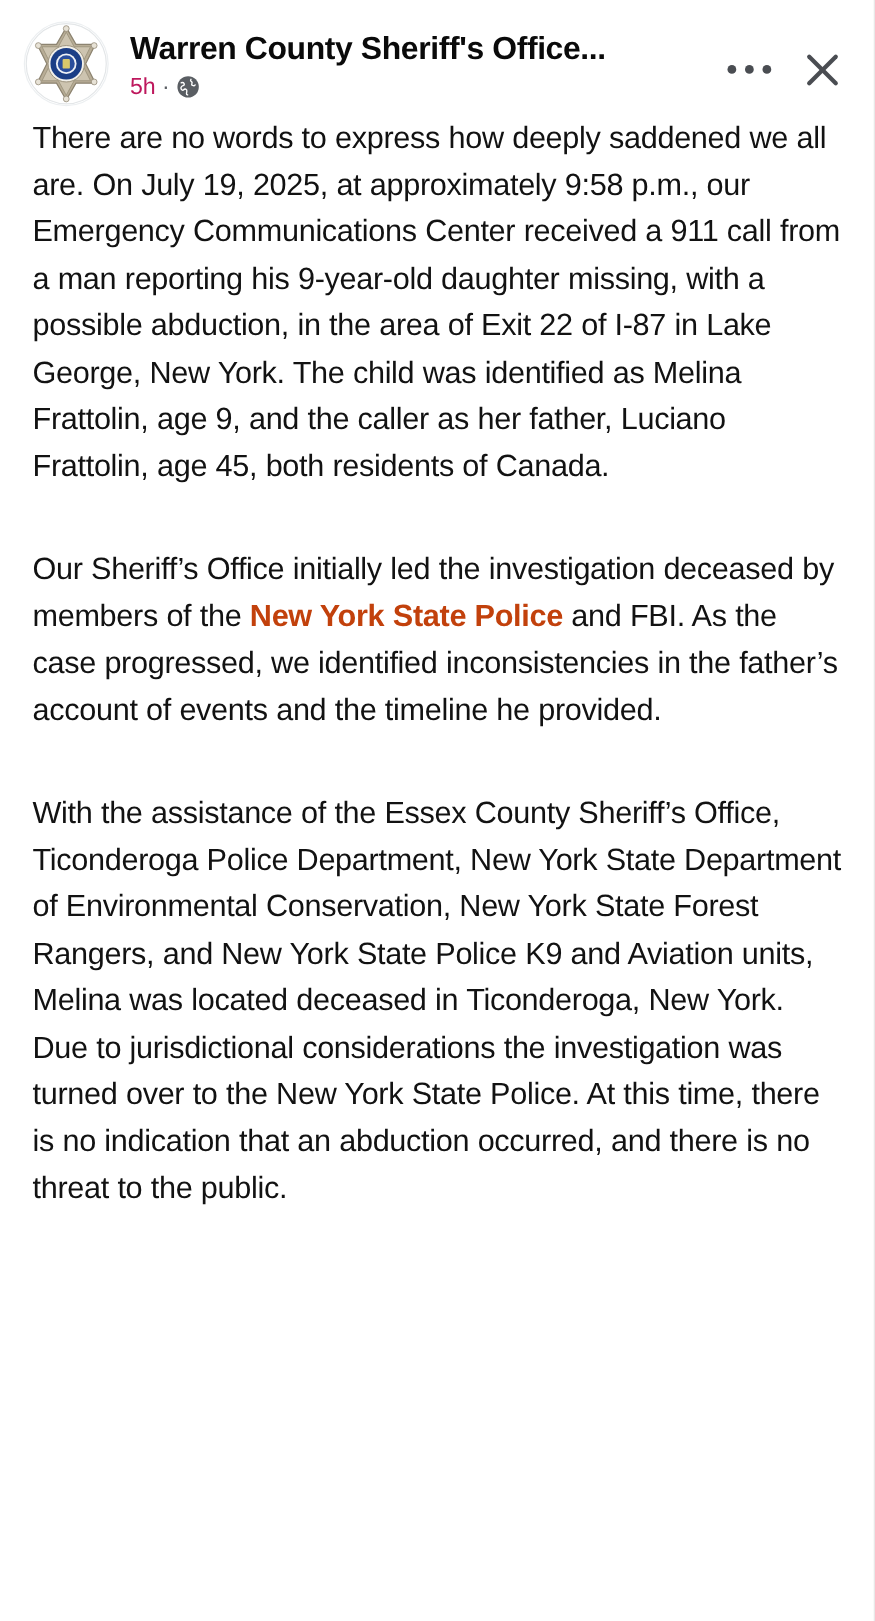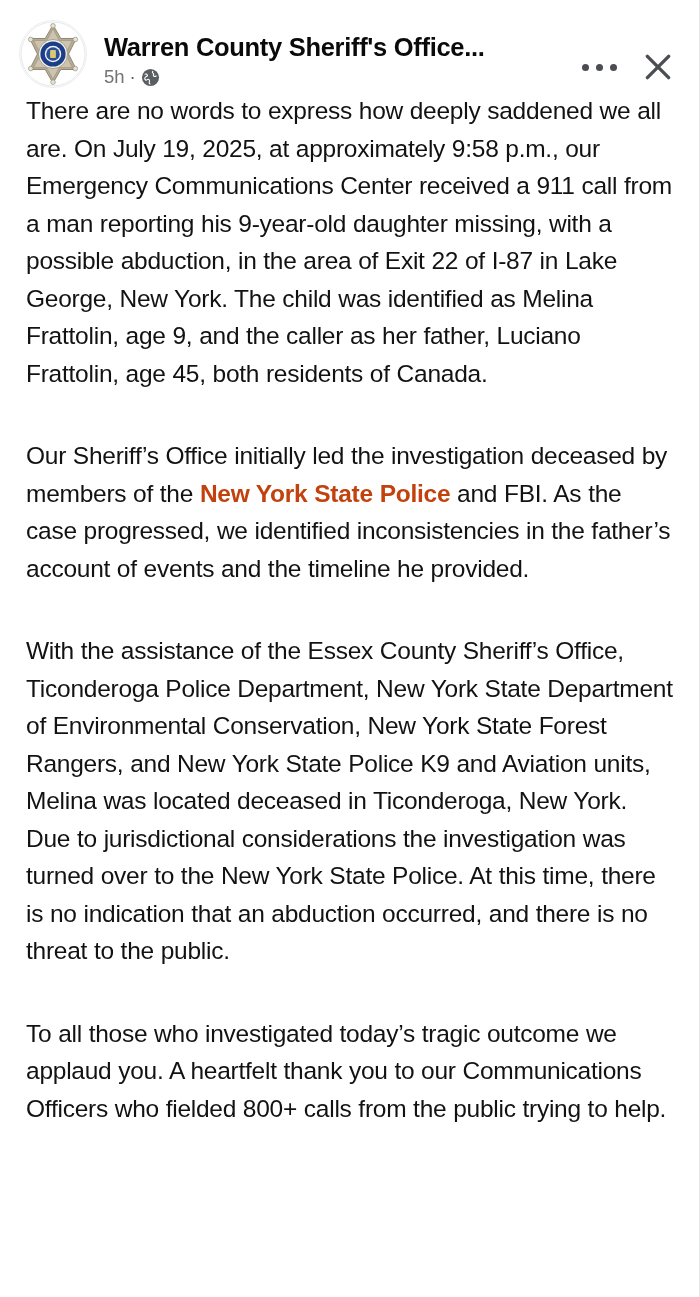--- a/index.html
+++ b/index.html
@@ -19,21 +19,21 @@
     height: 1297px;
     background: #ffffff;
     position: relative;
     box-sizing: border-box;
     border-right: 1px solid #e8e8e8;
   }
 
   
   .post-header {
     display: flex;
-    align-items: flex-end;
+    align-items: center;
     padding: 14px 16px 0 19px;
     height: 88px;
     box-sizing: border-box;
   }
   .avatar-wrap {
     width: 68px;
     height: 68px;
     flex: 0 0 68px;
     border-radius: 50%;
     background: #ffffff;
@@ -63,21 +63,21 @@
     margin: 0;
   }
   .meta-row {
     display: flex;
     align-items: center;
     margin-top: 4px;
     height: 22px;
   }
   .meta-time {
     font-size: 18.5px;
-    color: #737373;
+    color: #be185d;
     line-height: 22px;
     cursor: pointer;
   }
   .meta-dot {
     font-size: 18.5px;
     color: #5a5e63;
     margin: 0 5px;
     line-height: 22px;
   }
   .globe-icon {
@@ -225,16 +225,15 @@
     <div class="para-gap"></div>
 
     <p class="para"><span>Our Sheriff’s Office initially led the investigation deceased by members of the </span><a class="post-link" href="#">New York State Police</a><span> and FBI. As the case progressed, we identified inconsistencies in the father’s account of events and the timeline he provided.</span></p>
 
     <div class="para-gap"></div>
 
     <p class="para">With the assistance of the Essex County Sheriff’s Office, Ticonderoga Police Department, New York State Department of Environmental Conservation, New York State Forest Rangers, and New York State Police K9 and Aviation units, Melina was located deceased in Ticonderoga, New York. Due to jurisdictional considerations the investigation was turned over to the New York State Police. At this time, there is no indication that an abduction occurred, and there is no threat to the public.</p>
 
     <div class="para-gap"></div>
 
-    <p class="para">To all those who investigated today’s tragic outcome we applaud you. A heartfelt thank you to our Communications Officers who fielded 800+ calls from the public trying to help.</p>
 
   </div>
 </div>
 
 </body></html>

